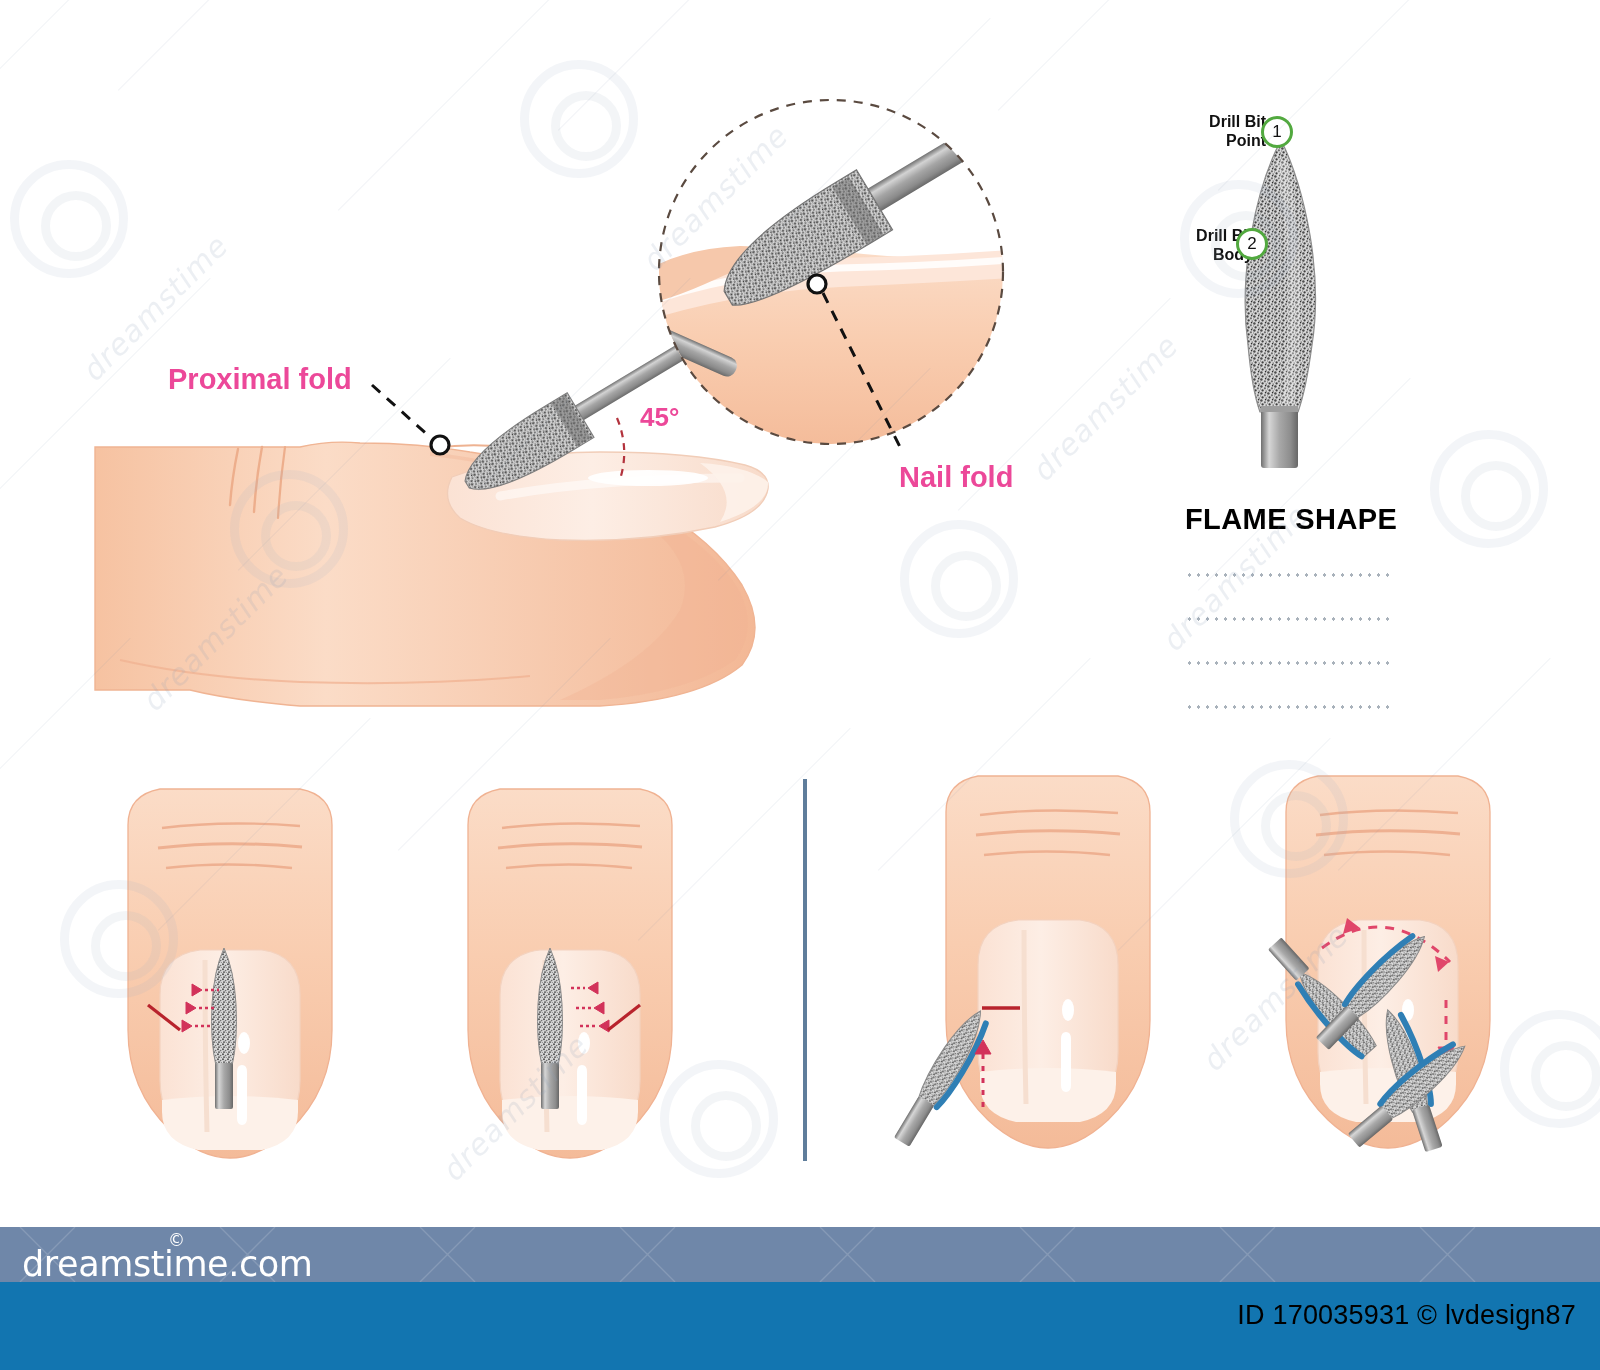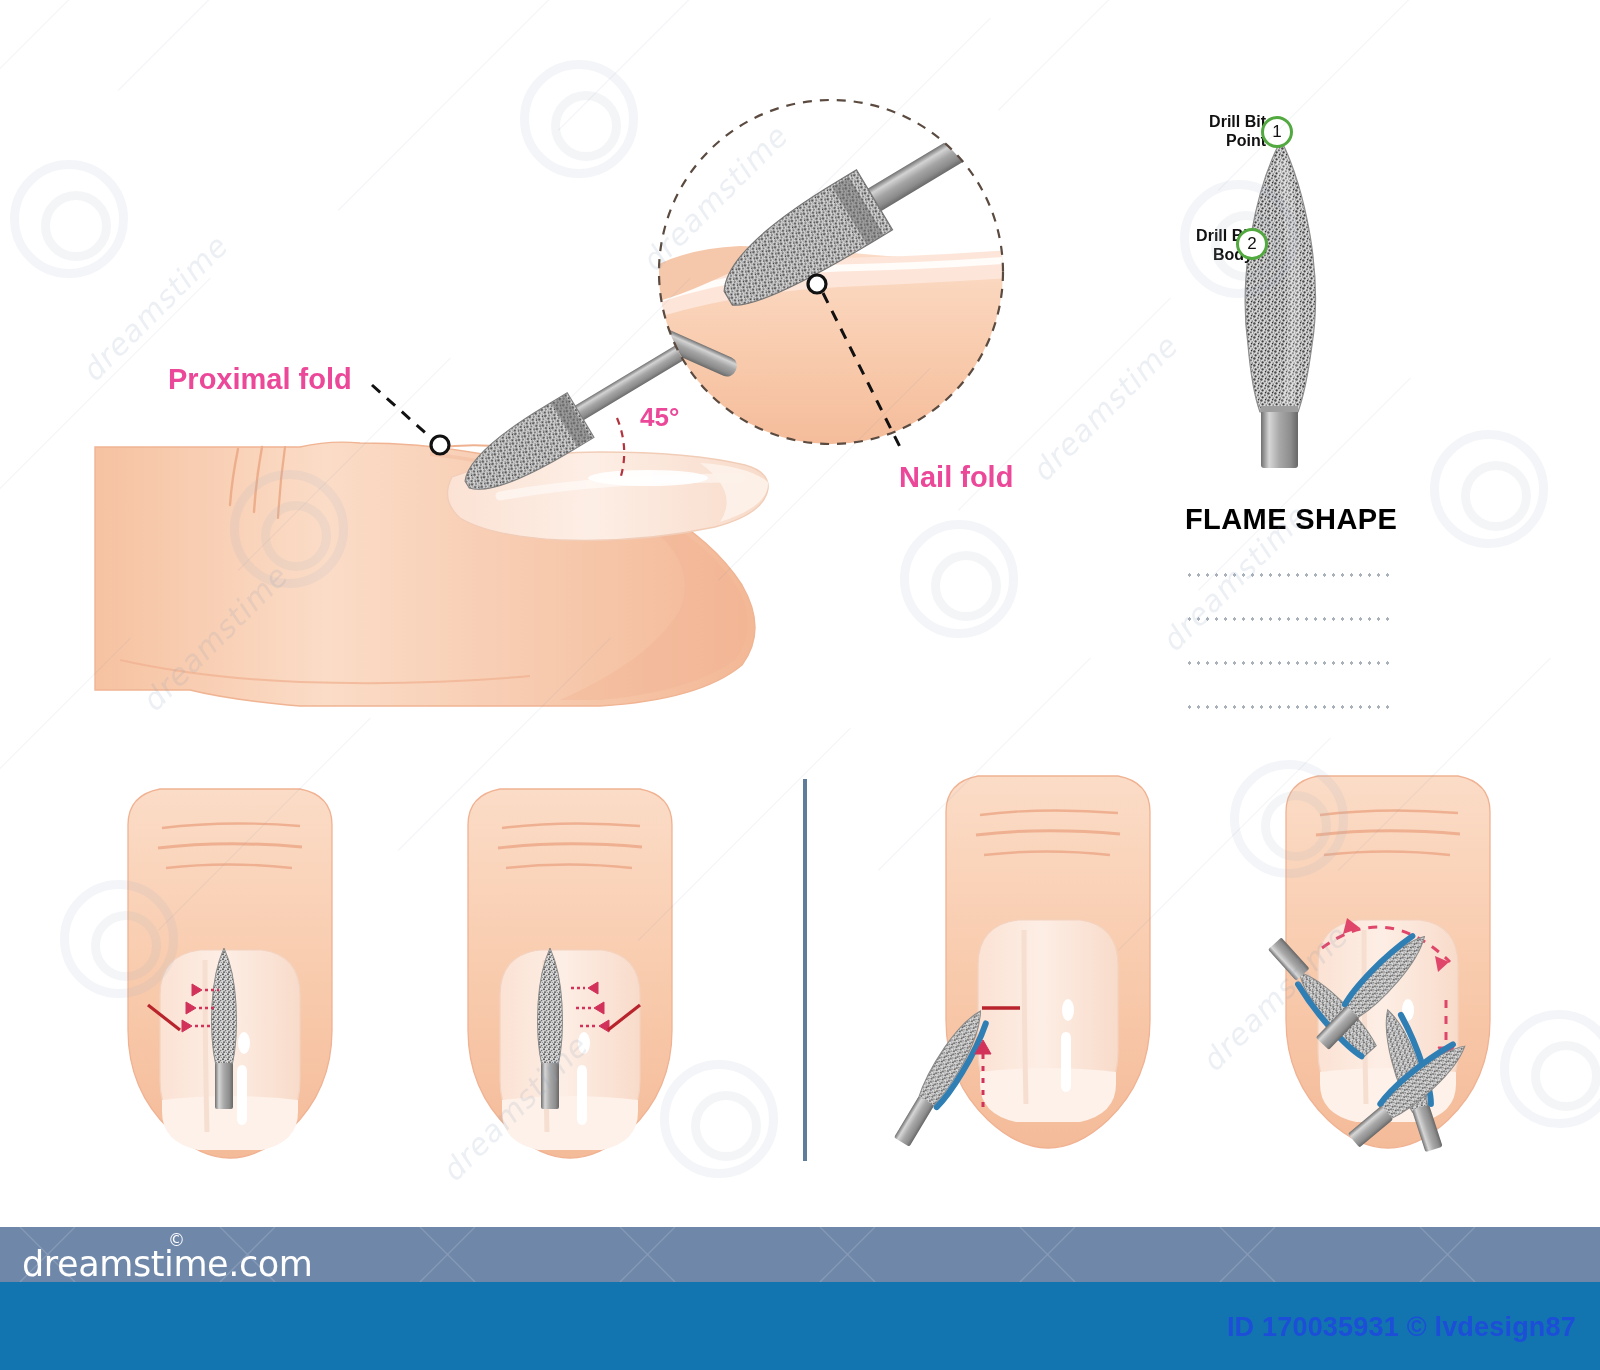--- a/index.html
+++ b/index.html
@@ -101,21 +101,21 @@
   .dt-logo{
     position:absolute; left:22px; top:1244px; z-index:60;
     color:#ffffff; font-size:35px; letter-spacing:-.4px;
     font-family:"DejaVu Sans", sans-serif;
   }
   .dt-logo .reg{
     position:absolute; left:146px; top:-14px; font-size:17px;
   }
   .dt-id{
     position:absolute; right:24px; top:1300px; z-index:60;
-    color:#1d4ed8; font-size:27px; font-weight:bold; letter-spacing:.2px;margin-top:12px;
+    color:#000000; font-size:27px; font-weight:normal; letter-spacing:.2px;
   }
 
   
   .art{ position:absolute; left:0; top:0; width:1600px; height:1227px; z-index:15; }
 </style>
 </head>
 <body>
 
 <div id="stage">
 

